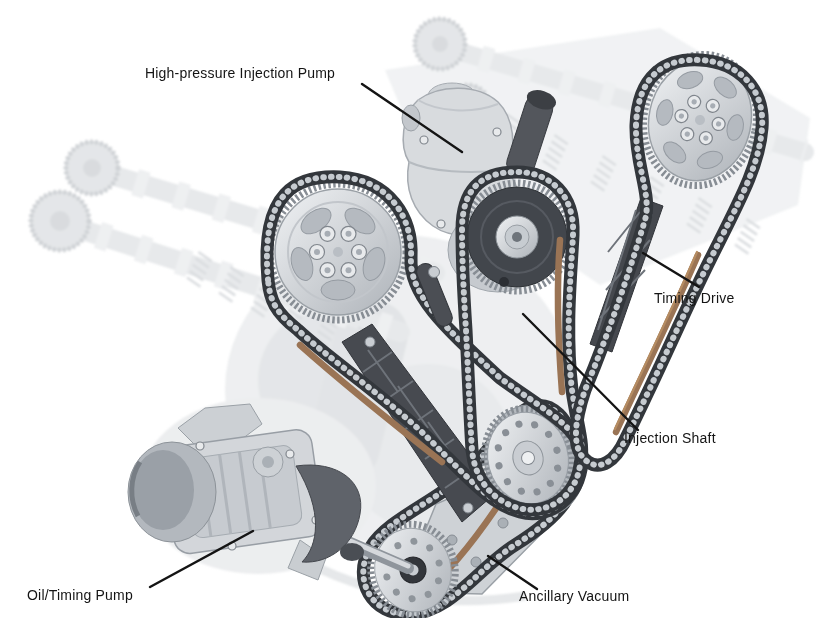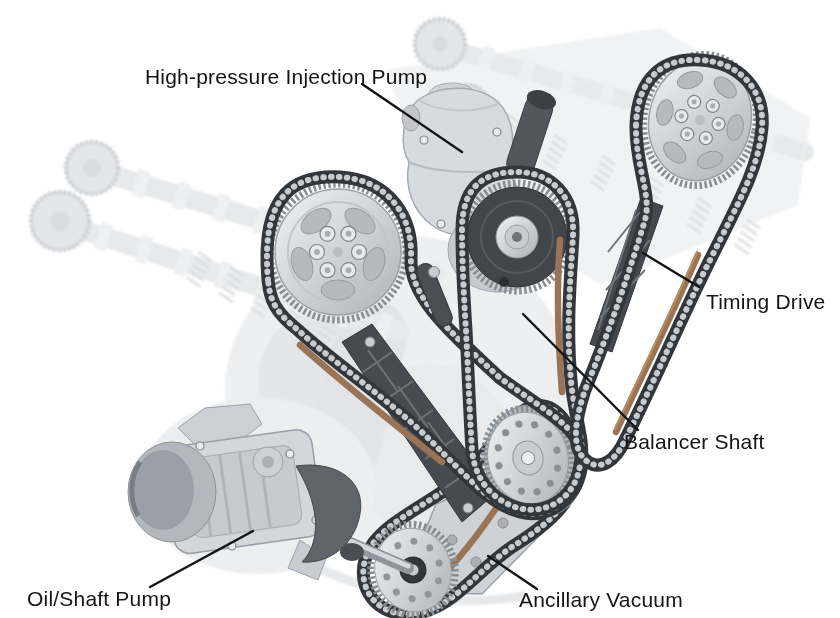--- a/index.html
+++ b/index.html
@@ -1,18 +1,18 @@
 <!DOCTYPE html>
 <html><head>
 <meta charset="utf-8">
 <style>
   html,body{margin:0;padding:0;background:#fff;}
   .stage{position:relative;width:840px;height:618px;background:#ffffff;overflow:hidden;
          font-family:"Liberation Sans",sans-serif;}
-  .lbl{position:absolute;font-size:21px;line-height:1;color:#141414;white-space:nowrap;
+  .lbl{position:absolute;font-size:14px;line-height:1;color:#141414;white-space:nowrap;
        letter-spacing:.2px;}
   
   .chain-base{fill:none;stroke:#33373c;stroke-width:13;stroke-linejoin:round;}
   .chain-dots{fill:none;stroke:#c6cbd0;stroke-width:6;stroke-linecap:round;stroke-dasharray:0.6 7.2;}
   .teeth{fill:none;stroke:#878d94;stroke-width:7;stroke-dasharray:2.5 2.5;}
   .teeth-ghost{fill:none;stroke:#9fa5ac;stroke-width:5;stroke-dasharray:2.5 2.5;}
   .guide{fill:none;stroke:#9a7455;stroke-width:6.5;stroke-linecap:round;}
   .guide-hi{fill:none;stroke:#b58c62;stroke-width:2.2;stroke-linecap:round;}
   .rib{stroke:#6e737a;stroke-width:2;fill:none;}
   .bolt{fill:#e8eaec;stroke:#80868d;stroke-width:1.2;}
@@ -291,17 +291,17 @@
     <line class="leader" x1="362" y1="84" x2="462" y2="152"></line>
     <line class="leader" x1="643" y1="253" x2="699" y2="287"></line>
     <line class="leader" x1="523" y1="314" x2="638" y2="430"></line>
     <line class="leader" x1="488" y1="556" x2="537" y2="589"></line>
     <line class="leader" x1="150" y1="587" x2="253" y2="531"></line>
   </g>
 </svg>
 
   
   <div class="lbl" style="left:145px;top:66px">High-pressure Injection Pump</div>
-  <div class="lbl" style="left:706px;top:291px">Timing Drive</div>
-  <div class="lbl" style="left:624px;top:431px">Balancer Shaft</div>
+  <div class="lbl" style="left:654px;top:291px">Timing Drive</div>
+  <div class="lbl" style="left:624px;top:431px">Injection Shaft</div>
   <div class="lbl" style="left:519px;top:589px">Ancillary Vacuum</div>
-  <div class="lbl" style="left:27px;top:588px">Oil/Shaft Pump</div>
+  <div class="lbl" style="left:27px;top:588px">Oil/Timing Pump</div>
 </div>
 
 </body></html>

